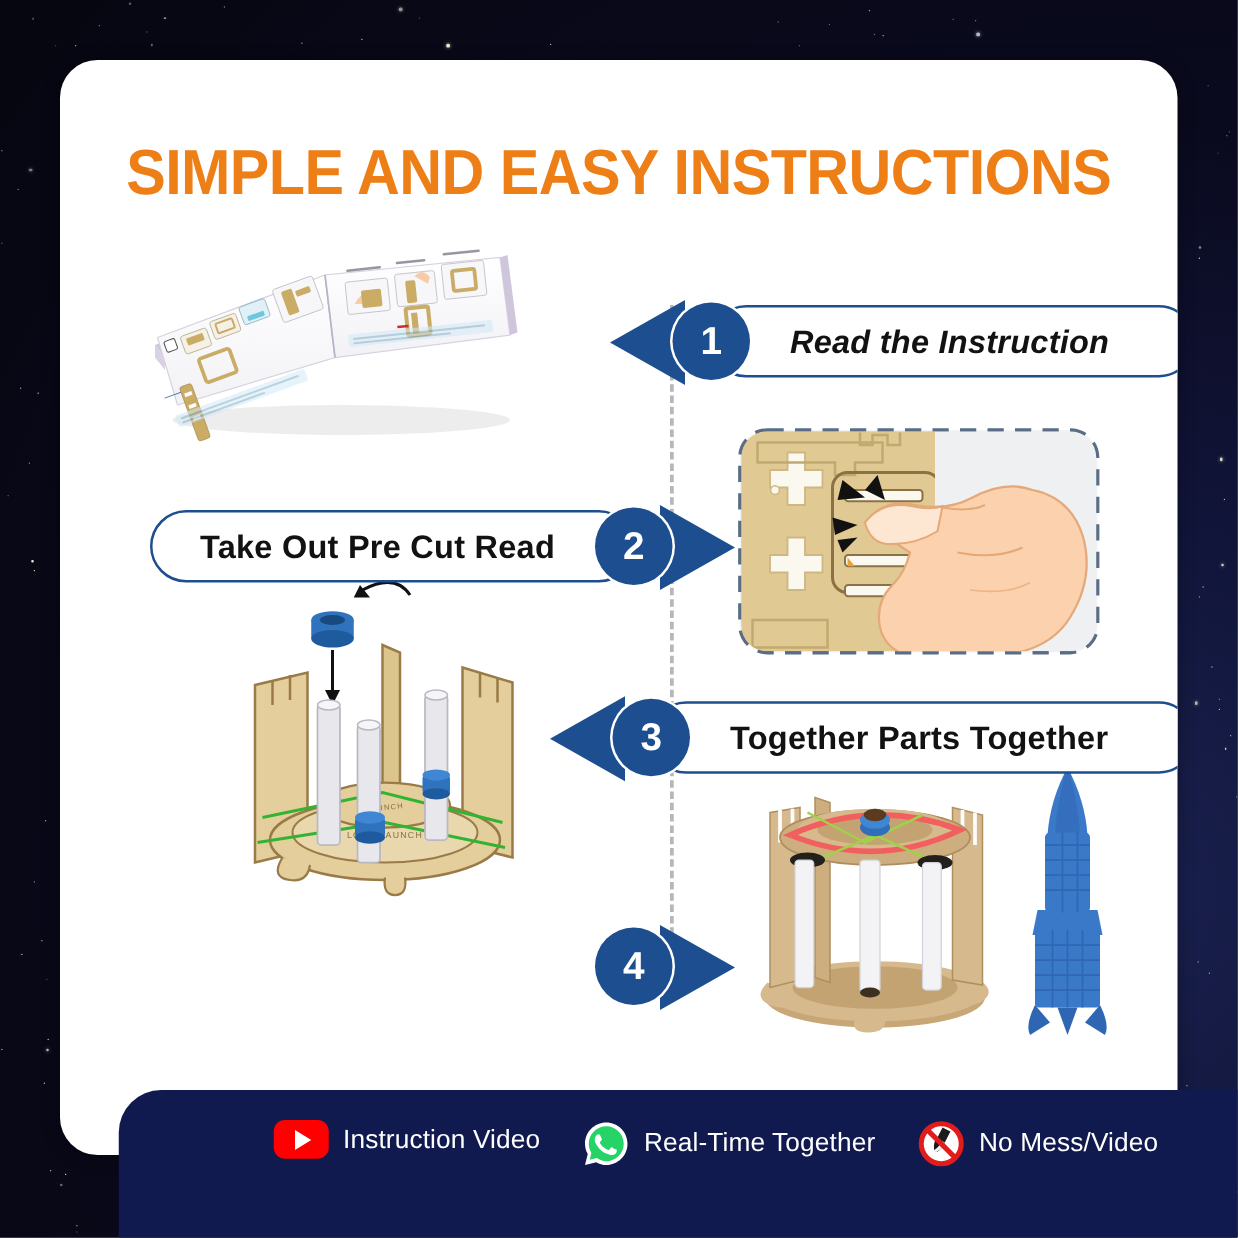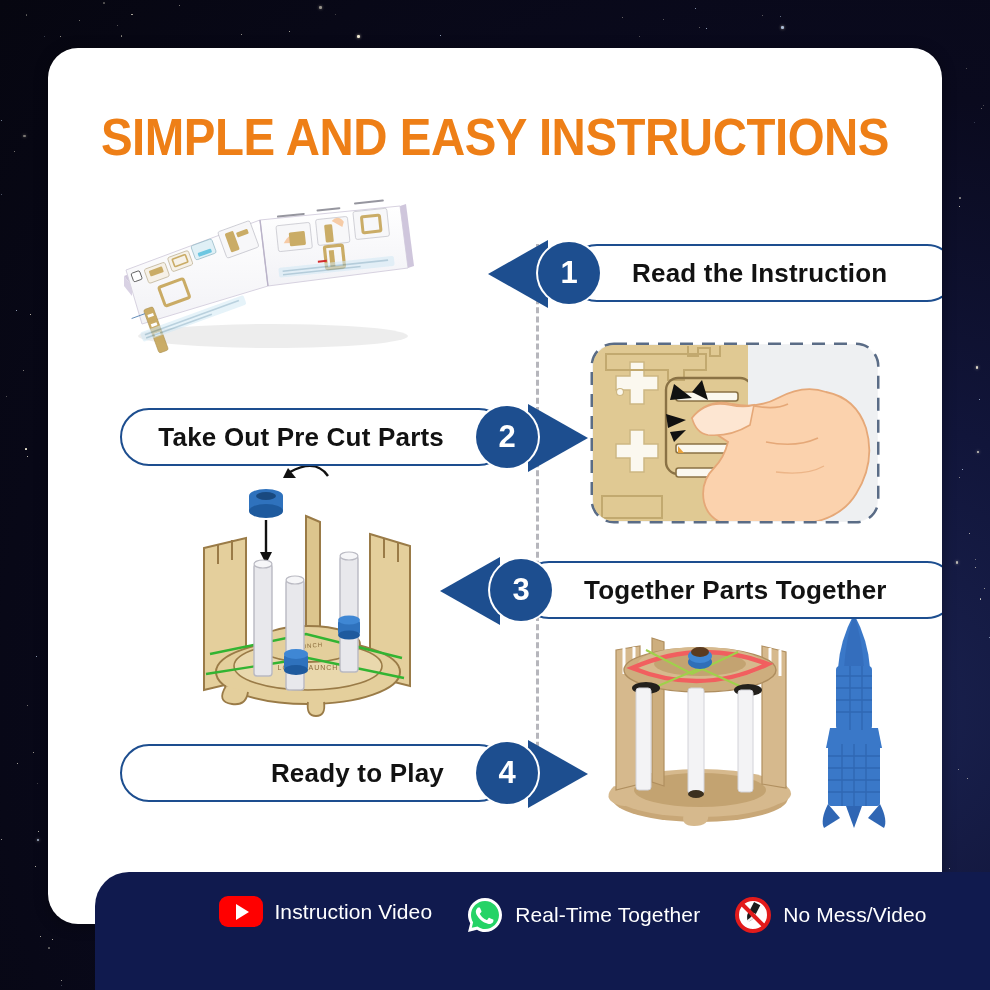--- a/index.html
+++ b/index.html
@@ -77,21 +77,21 @@
     border-top:34px solid transparent;border-bottom:34px solid transparent;
     border-right:60px solid #1d4e8f;
   }
   .arrow.right{
     border-top:34px solid transparent;border-bottom:34px solid transparent;
     border-left:60px solid #1d4e8f;
   }
 
   
   .step1{left:458px;top:196px;width:450px;}
-  .step1 .pill{left:62px;right:0;padding-left:62px;}
+  .step1 .pill{left:62px;right:0;padding-left:62px;font-style:italic;}
   .step1 .badge{left:32px;}
   .step1 .arrow{left:-18px;}
 
   .step2{left:72px;top:360px;width:450px;}
   .step2 .pill{left:0;right:62px;padding-right:62px;justify-content:flex-end;}
   .step2 .badge{right:32px;}
   .step2 .arrow{right:-18px;}
 
   .step3{left:410px;top:513px;width:498px;}
   .step3 .pill{left:62px;right:0;padding-left:62px;}
@@ -510,38 +510,35 @@
       <div class="arrow left"></div>
       <div class="pill">
         <span class="pill-label">Read the Instruction</span>
       </div>
       <div class="badge">1</div>
     </div>
 
     <div class="step step2">
       <div class="arrow right"></div>
       <div class="pill">
-        <span class="pill-label">Take Out Pre Cut Parts</span>
+        <span class="pill-label">Take Out Pre Cut Read</span>
       </div>
       <div class="badge">2</div>
     </div>
 
     <div class="step step3">
       <div class="arrow left"></div>
       <div class="pill">
         <span class="pill-label">Together Parts Together</span>
       </div>
       <div class="badge">3</div>
     </div>
 
     <div class="step step4">
       <div class="arrow right"></div>
-      <div class="pill">
-        <span class="pill-label">Ready to Play</span>
-      </div>
       <div class="badge">4</div>
     </div>
 
   </div>
 
   <div class="footer">
 
     <div class="f-item">
       <span class="yt">
           <span class="tri"></span>

